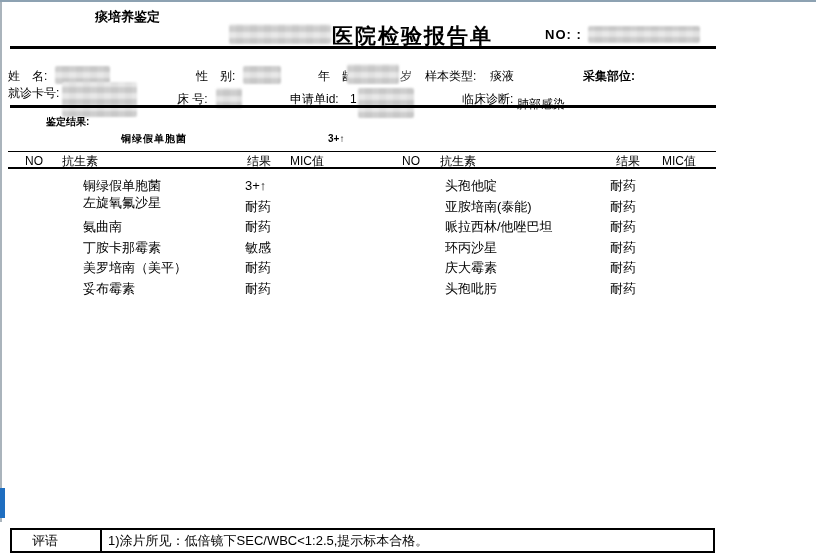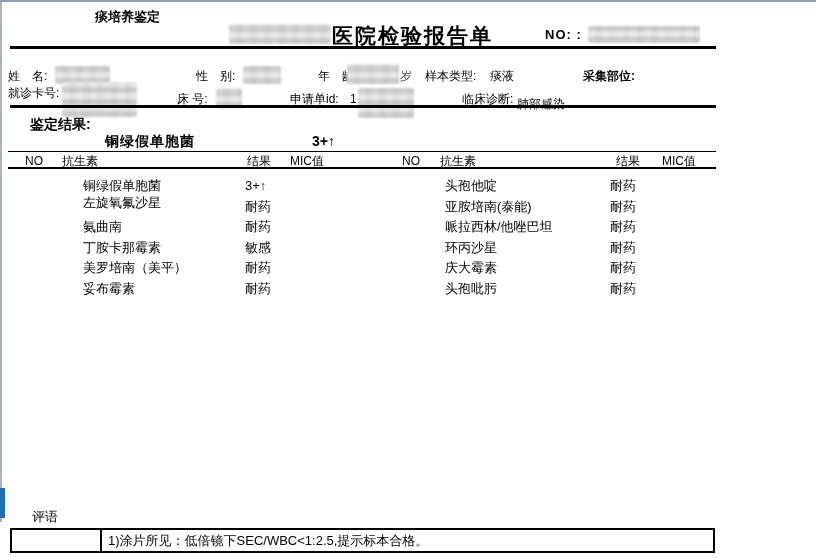--- a/index.html
+++ b/index.html
@@ -9,21 +9,21 @@
   
   .win-top{left:0;top:0;width:816px;height:2px;background:#8da2b2;}
   .win-left{left:0;top:2px;width:2px;height:520px;background:#aab4bc;}
   .scroll-frag{left:0;top:488px;width:5px;height:30px;background:#1f6ec0;}
   
   .rule{background:#000;}
   
   .b{font-weight:bold;}
   .t12{font-size:12px;line-height:1;}
   .t13{font-size:13px;line-height:1;}
-  .t14{font-size:14px;line-height:1;}
+  .t14{font-size:10px;line-height:1;margin-left:16px;}
   .title{font-family:"Liberation Serif","DejaVu Serif",serif;font-size:21px;font-weight:bold;letter-spacing:2px;}
   
   .px{background-image:
         repeating-linear-gradient(0deg, rgba(196,196,196,.65) 0 6px, rgba(235,235,235,.65) 6px 12px),
         repeating-linear-gradient(90deg, #e2e2e2 0 7px, #cfcfcf 7px 14px);
       filter:blur(1.3px);border-radius:2px;}
   
   .comment-box{left:10px;top:528px;width:705px;height:25px;border:2px solid #000;box-sizing:border-box;}
   .comment-divider{left:100px;top:528px;width:2px;height:25px;background:#000;}
   .warn-box{left:563px;top:532px;width:152px;height:19px;border:2px solid #e00000;box-sizing:border-box;
@@ -116,17 +116,17 @@
     <div class="abs t13 cell" style="left:610px;top:261px;">耐药</div>
 
     <div class="abs t13 cell" style="left:83px;top:282px;">妥布霉素</div>
     <div class="abs t13 cell" style="left:245px;top:282px;">耐药</div>
     <div class="abs t13 cell" style="left:445px;top:282px;">头孢吡肟</div>
     <div class="abs t13 cell" style="left:610px;top:282px;">耐药</div>
   </div>
 
   <div class="abs comment-box"></div>
   <div class="abs comment-divider"></div>
-  <div class="abs t13 cell" style="left:32px;top:510px;">评语</div>
+  <div class="abs t13 cell" style="left:32px;top:534px;">评语</div>
   <div class="abs t13 cell" style="left:108px;top:534px;">1)涂片所见：低倍镜下SEC/WBC&lt;1:2.5,提示标本合格。</div>
 
 
 </div>
 
 </body></html>

